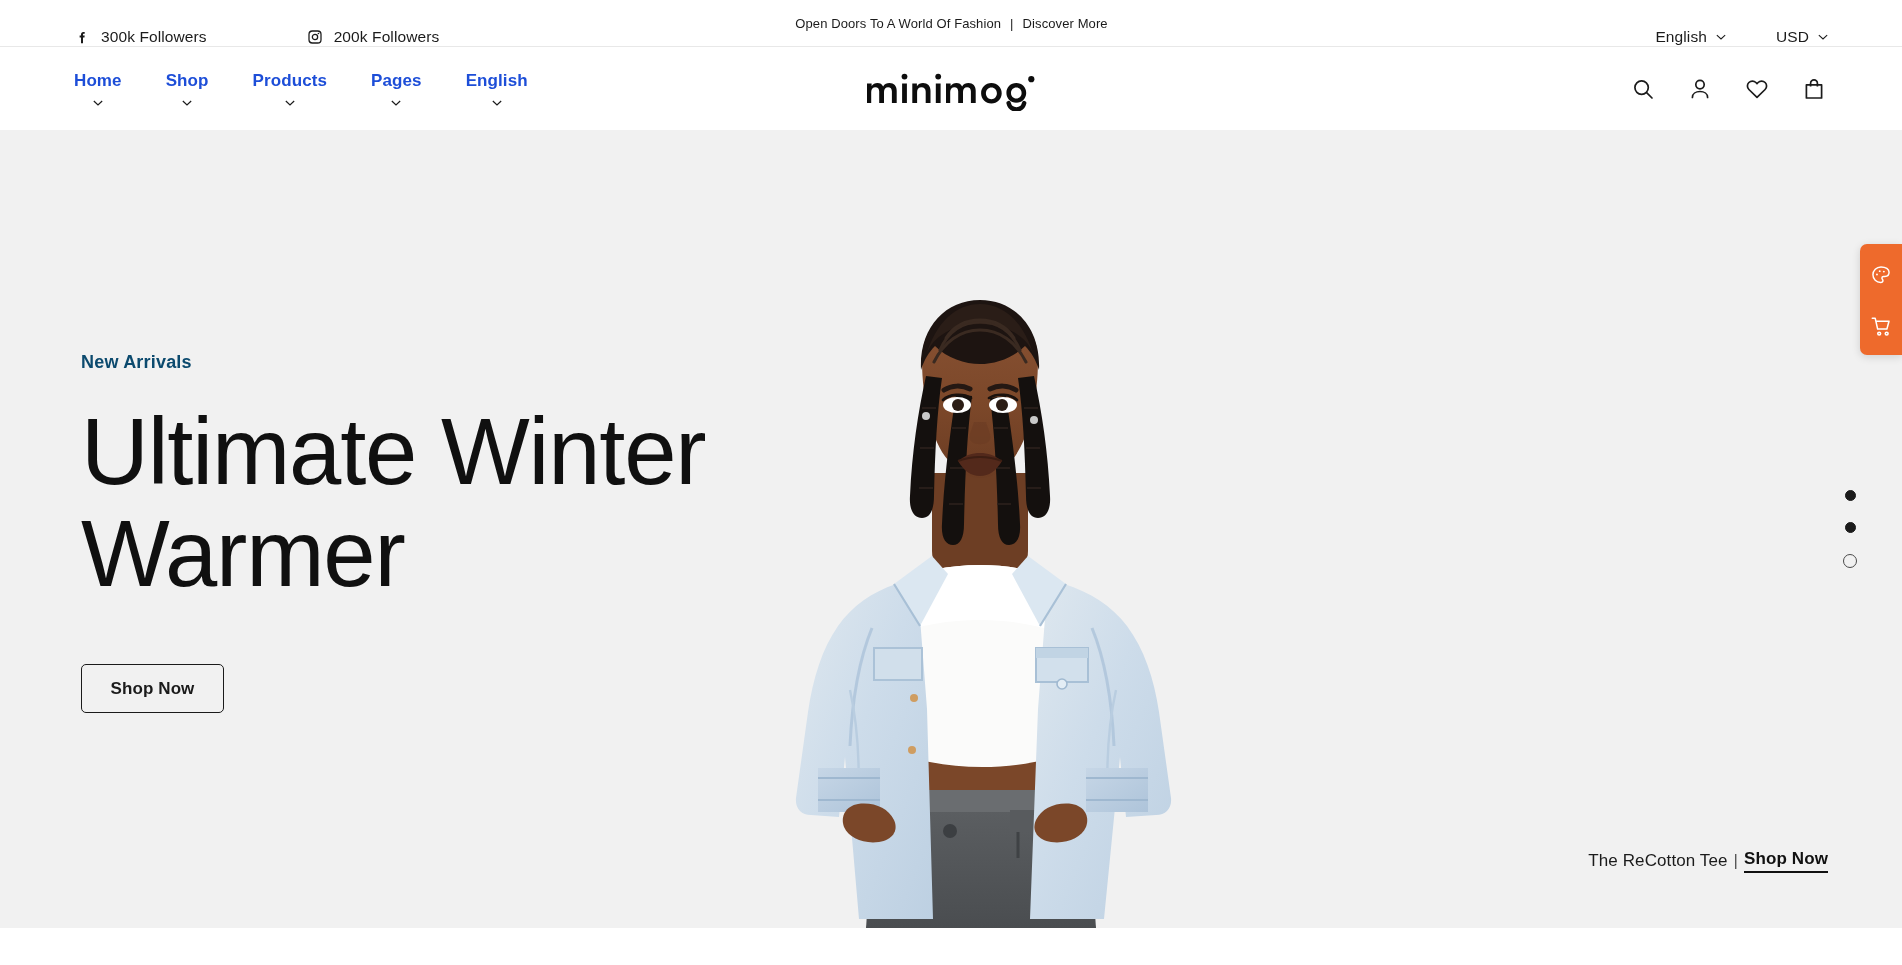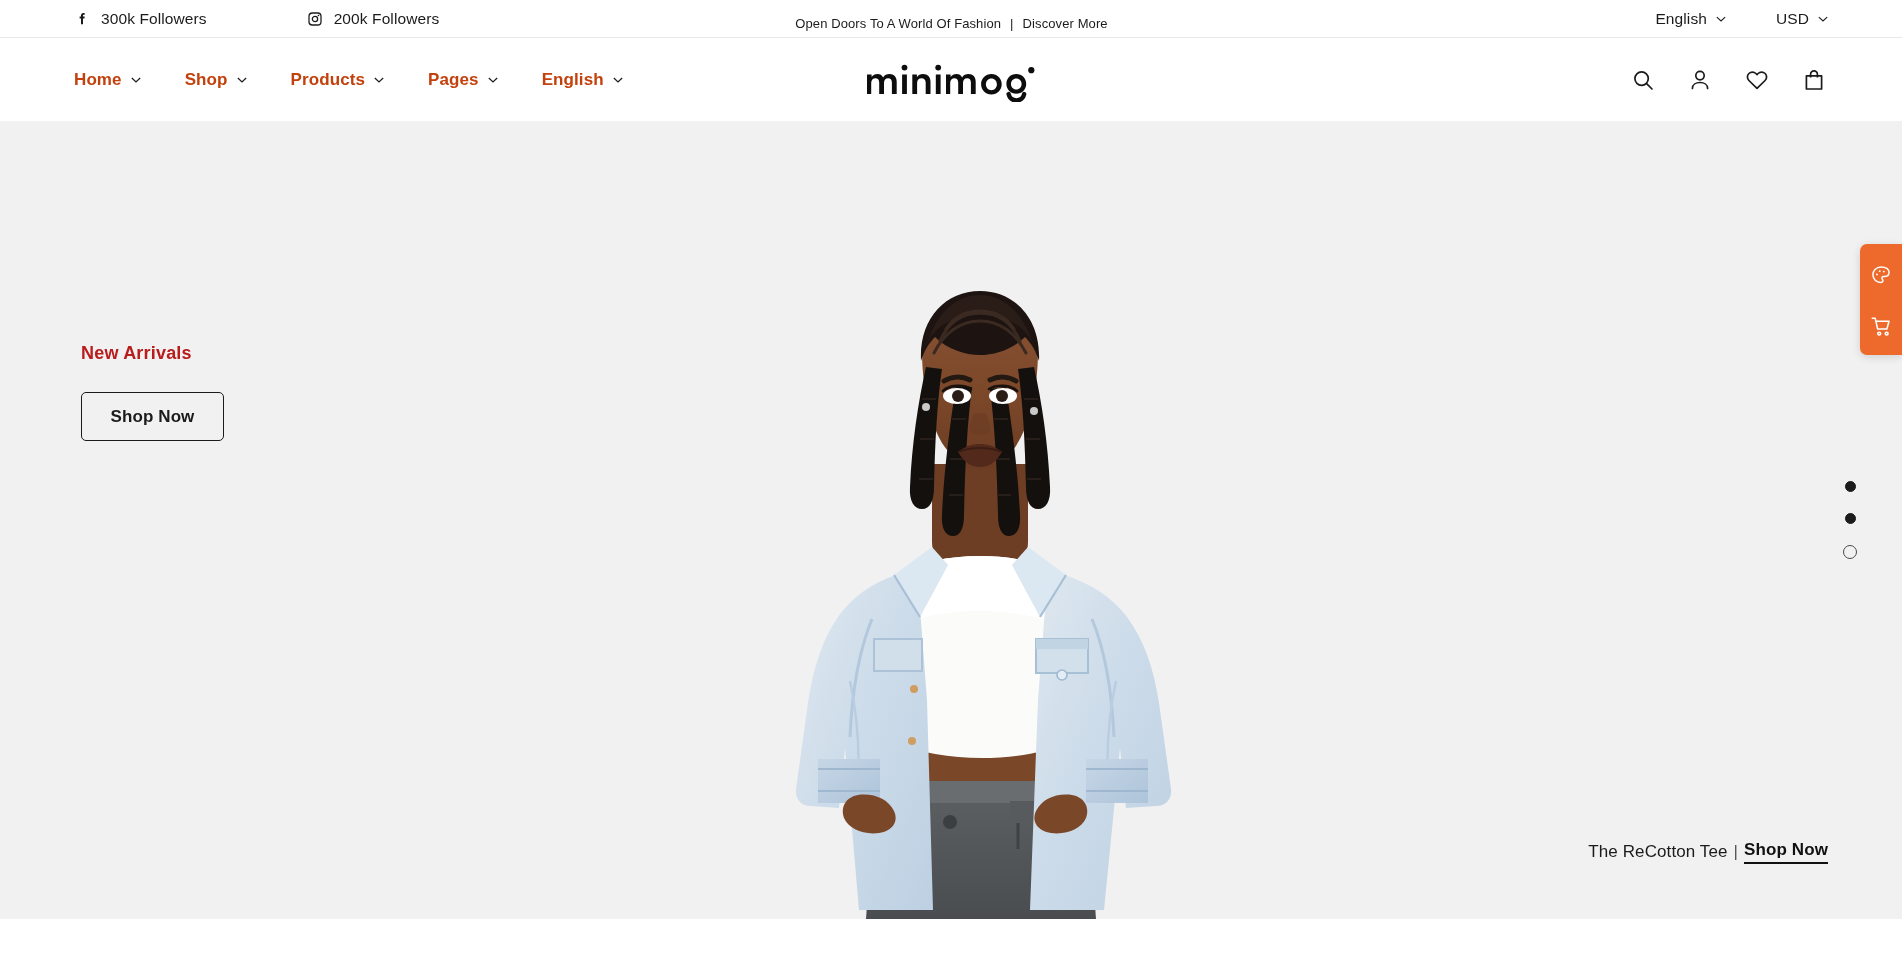--- a/index.html
+++ b/index.html
@@ -13,25 +13,25 @@
     font-family: "Liberation Sans", "DejaVu Sans", sans-serif;
     color: #1b1b1b;
     -webkit-font-smoothing: antialiased;
   }
 
   .page { position: relative; width: 1902px; height: 965px; background:#fff; }
 
   
   .announce {
     position: relative;
-    height: 38px;
+    height: 47px;
     background: #ffffff;
     border-bottom: 1px solid #e8e8e8;
     display: flex;
-    align-items: center;
+    align-items: flex-end;
     padding: 0 74px 0 74px;
   }
   .announce-left { display: flex; align-items: center; gap: 100px; }
   .social-link {
     display: flex; align-items: center; gap: 11px;
     font-size: 15.5px; color: #1b1b1b; text-decoration: none; letter-spacing: .1px;
   }
   .social-link .ico { display:flex; align-items:center; justify-content:center; width:16px; height:16px; }
   .announce-center {
     position: absolute; left: 1px; right: 0; top: 0; height: 47px;
@@ -57,21 +57,21 @@
     height: 83px;
     background: #ffffff;
     display: flex;
     align-items: center;
     padding: 0 74px;
   }
   .nav { display: flex; align-items: center; gap: 44px; }
   .nav-item {
     display: flex; align-items: center; gap: 9px;
     font-size: 17px; font-weight: 600; letter-spacing: .1px;
-    color: #c2410c; cursor: pointer; white-space: nowrap;
+    color: #1d4ed8; cursor: pointer; white-space: nowrap; flex-direction: column;
   }
   .logo {
     position: absolute; left: 50%; top: 50%;
     transform: translate(-50%, -50%);
     cursor: pointer; line-height: 0;
   }
   .header-actions {
     margin-left: auto; display: flex; align-items: center; gap: 29px;
   }
   .action-btn {
@@ -87,21 +87,21 @@
     overflow: hidden;
   }
   .hero-copy {
     position: absolute;
     left: 81px;
     top: 222px;
     z-index: 3;
   }
   .eyebrow {
     font-size: 18px; font-weight: 600; letter-spacing: .2px;
-    color: #b91c1c; margin-bottom: 28px;
+    color: #0c4a6e; margin-bottom: 28px;
   }
   .hero-title {
     font-size: 94px;
     line-height: 1.08;
     font-weight: 400;
     letter-spacing: -1.2px;
     color: #101010;
     margin: 0 0 60px 0;
     white-space: pre-line;
   }
@@ -298,20 +298,22 @@
             <path d="M8.6 9.4V6.3a3.4 3.4 0 0 1 6.8 0v3.1"></path>
         </svg>
       </button>
     </div>
   </div>
 
   <section class="hero">
 
     <div class="hero-copy">
       <div class="eyebrow">New Arrivals</div>
+      <h1 class="hero-title">Ultimate Winter
+Warmer</h1>
       <button class="shop-btn">Shop Now</button>
     </div>
 
     <div class="model-wrap">
       <svg viewBox="0 0 560 630" xmlns="http://www.w3.org/2000/svg">
         <defs>
           <linearGradient id="denim" x1="0" y1="0" x2="1" y2="1">
             <stop offset="0%" stop-color="#dfe8ef"></stop>
             <stop offset="45%" stop-color="#cddcea"></stop>
             <stop offset="100%" stop-color="#bdd0e2"></stop>

